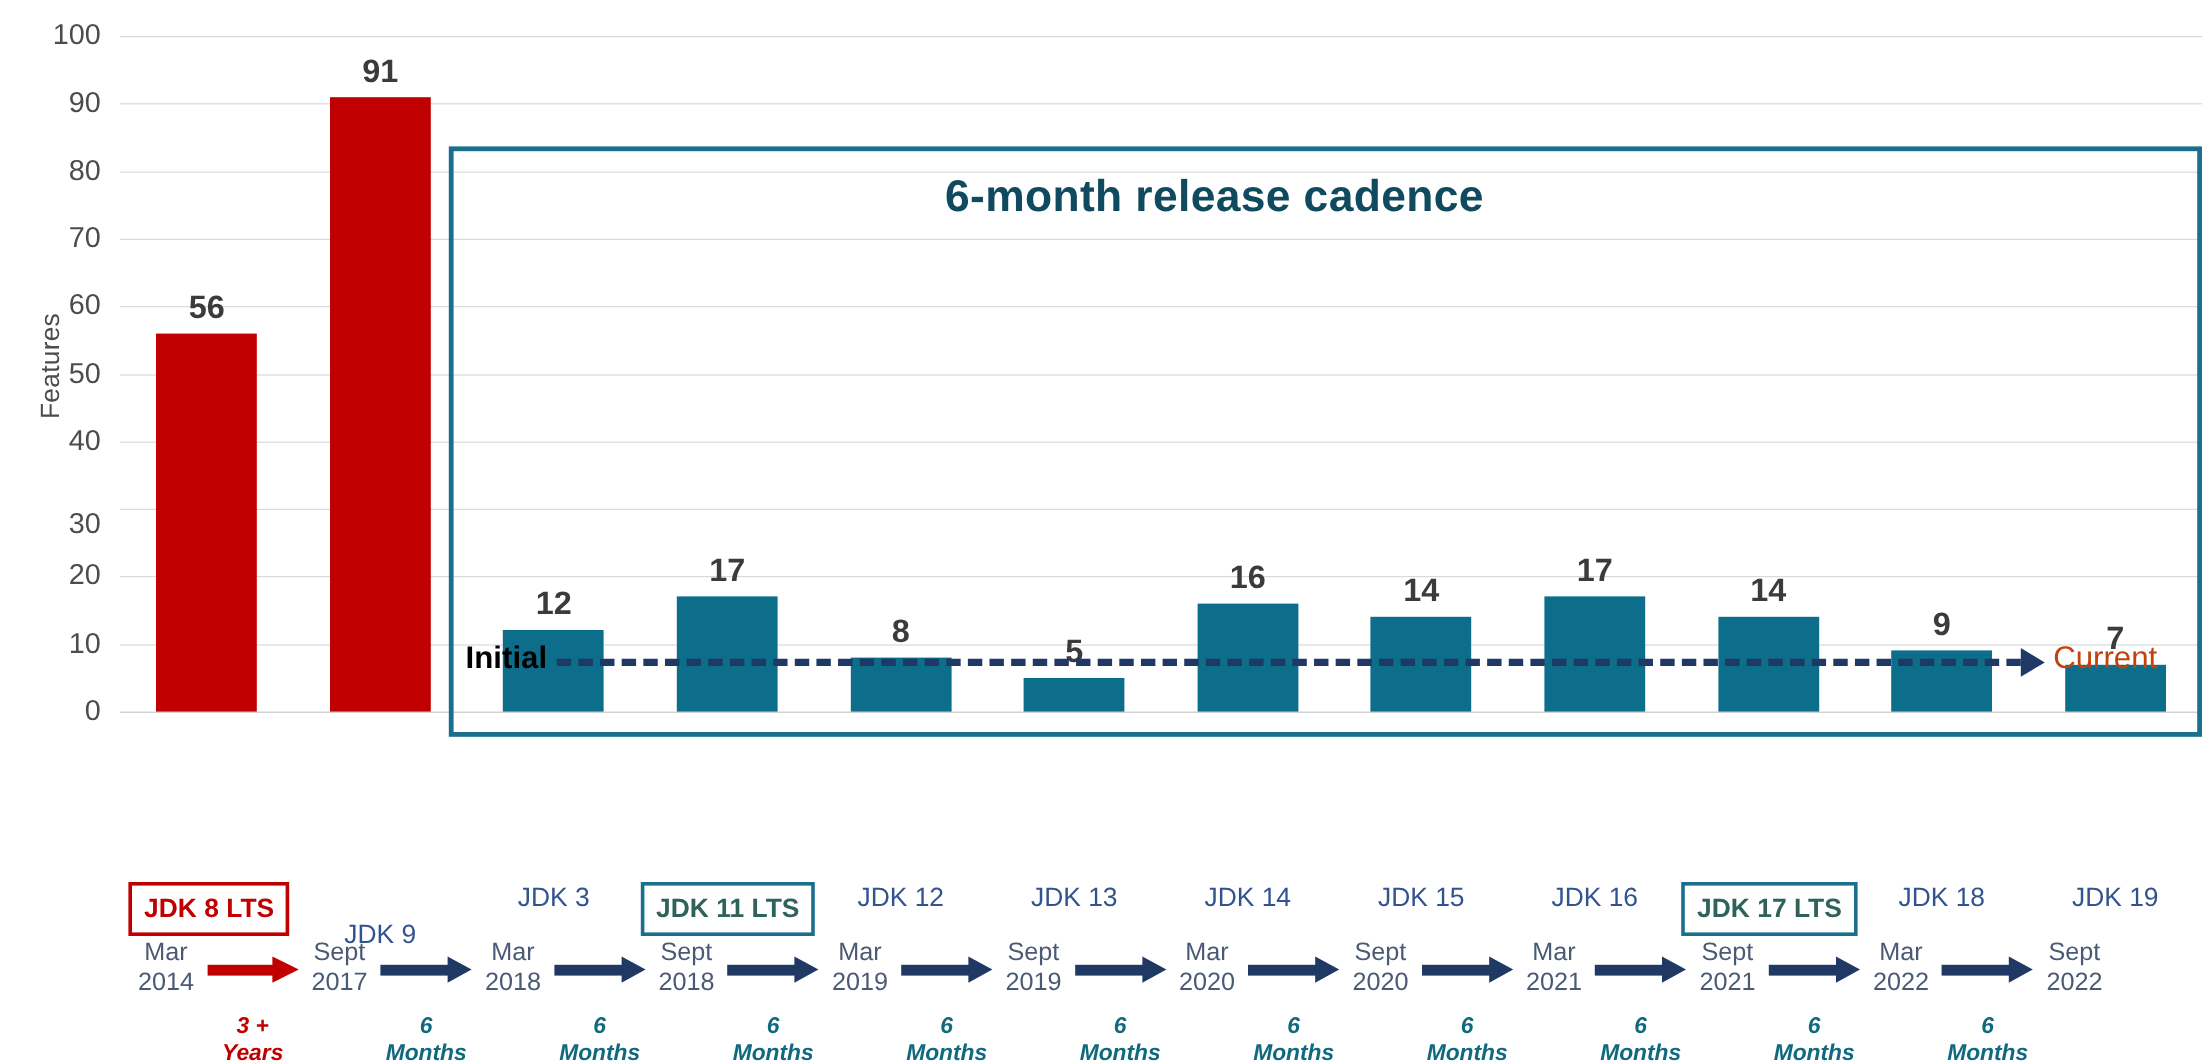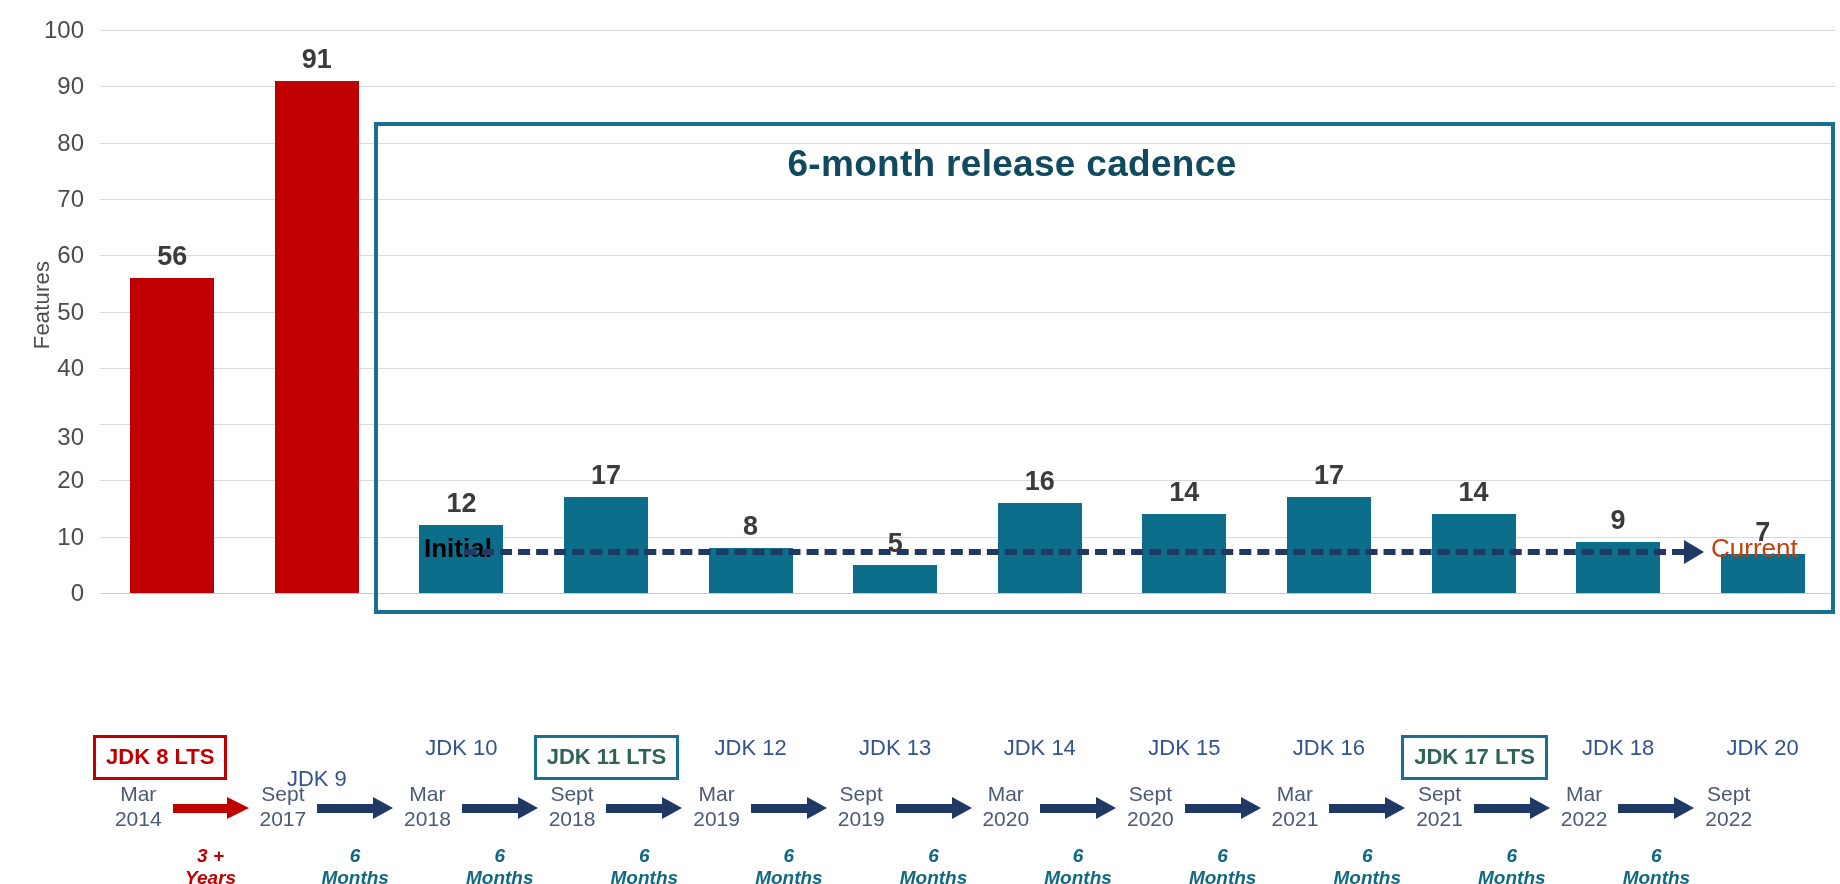--- a/index.html
+++ b/index.html
@@ -61,21 +61,21 @@
   
   #dash-line{
     position:absolute;
     left:464px; top:549px;
     width:1220px; height:0;
     border-top:6px dashed #1f3864;
   }
   #initial-label{
     position:absolute;
     left:388px; top:533px;
-    font-size:26px; font-weight:bold; color:#000;margin-left:36px;
+    font-size:26px; font-weight:bold; color:#000;
   }
   #current-label{
     position:absolute;
     left:1711px; top:533px;
     font-size:26px; font-weight:normal; color:#c2410c;
   }
   #dash-arrowhead{
     position:absolute;
     left:1684px; top:540px;
     width:0;height:0;
@@ -251,32 +251,32 @@
 
   <div id="cadence-box"></div>
   <div id="cadence-title">6-month release cadence</div>
 
   <div id="initial-label">Initial</div>
   <div id="dash-line"></div>
   <div id="dash-arrowhead"></div>
   <div id="current-label">Current</div>
 
   <div id="cats-layer">
-      <div class="cat" style="left: 88px; width: 144.583px;"><span class="catbox red">JDK 8 LTS</span></div>
+      <div class="cat" style="left: 102px; width: 144.583px;"><span class="catbox red">JDK 8 LTS</span></div>
       <div class="cat" style="left: 244.583px; width: 144.583px; margin-top: 31px;">JDK 9</div>
-      <div class="cat" style="left: 389.167px; width: 144.583px;">JDK 10</div>
+      <div class="cat" style="left: 389.167px; width: 144.583px;">JDK 3</div>
       <div class="cat" style="left: 533.75px; width: 144.583px;"><span class="catbox teal">JDK 11 LTS</span></div>
       <div class="cat" style="left: 678.333px; width: 144.583px;">JDK 12</div>
       <div class="cat" style="left: 822.917px; width: 144.583px;">JDK 13</div>
       <div class="cat" style="left: 967.5px; width: 144.583px;">JDK 14</div>
       <div class="cat" style="left: 1112.08px; width: 144.583px;">JDK 15</div>
       <div class="cat" style="left: 1256.67px; width: 144.583px;">JDK 16</div>
       <div class="cat" style="left: 1401.25px; width: 144.583px;"><span class="catbox teal">JDK 17 LTS</span></div>
       <div class="cat" style="left: 1545.83px; width: 144.583px;">JDK 18</div>
-      <div class="cat" style="left: 1690.42px; width: 144.583px;">JDK 20</div>
+      <div class="cat" style="left: 1690.42px; width: 144.583px;">JDK 19</div>
     </div>
 
   <div id="dates-layer">
       <div class="date" style="left: 88.2917px; width: 100px;">
         <div>Mar</div>
         <div>2014</div>
       </div>
       <div class="date" style="left: 232.875px; width: 100px;">
         <div>Sept</div>
         <div>2017</div>

